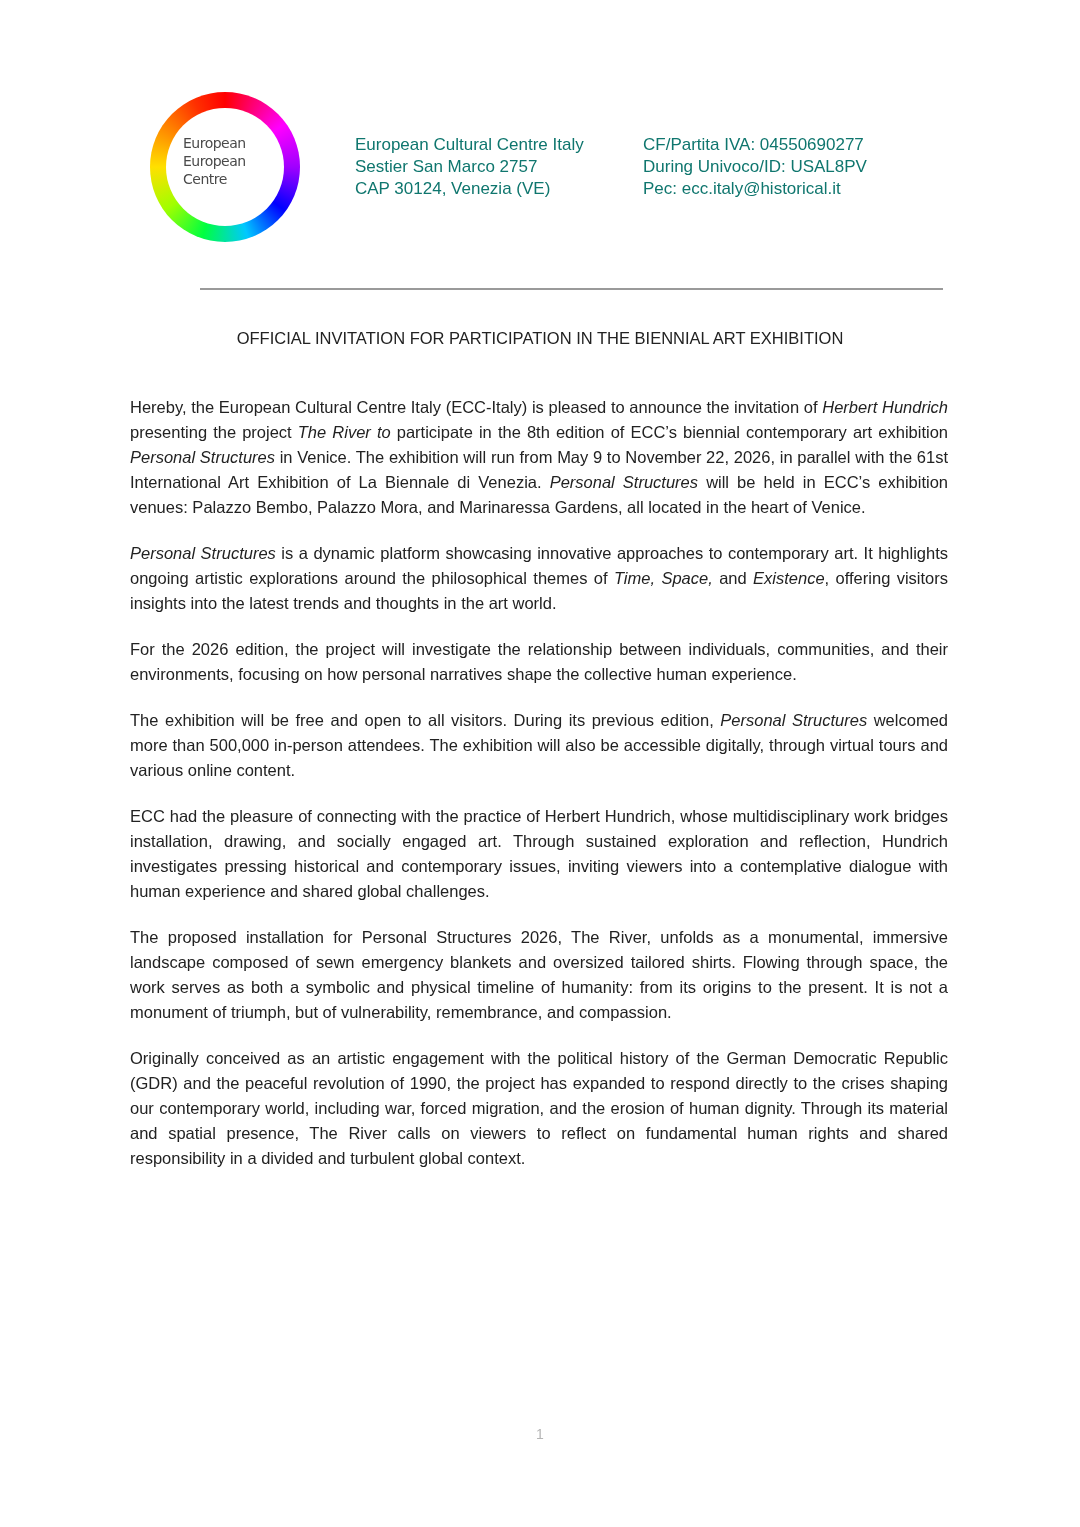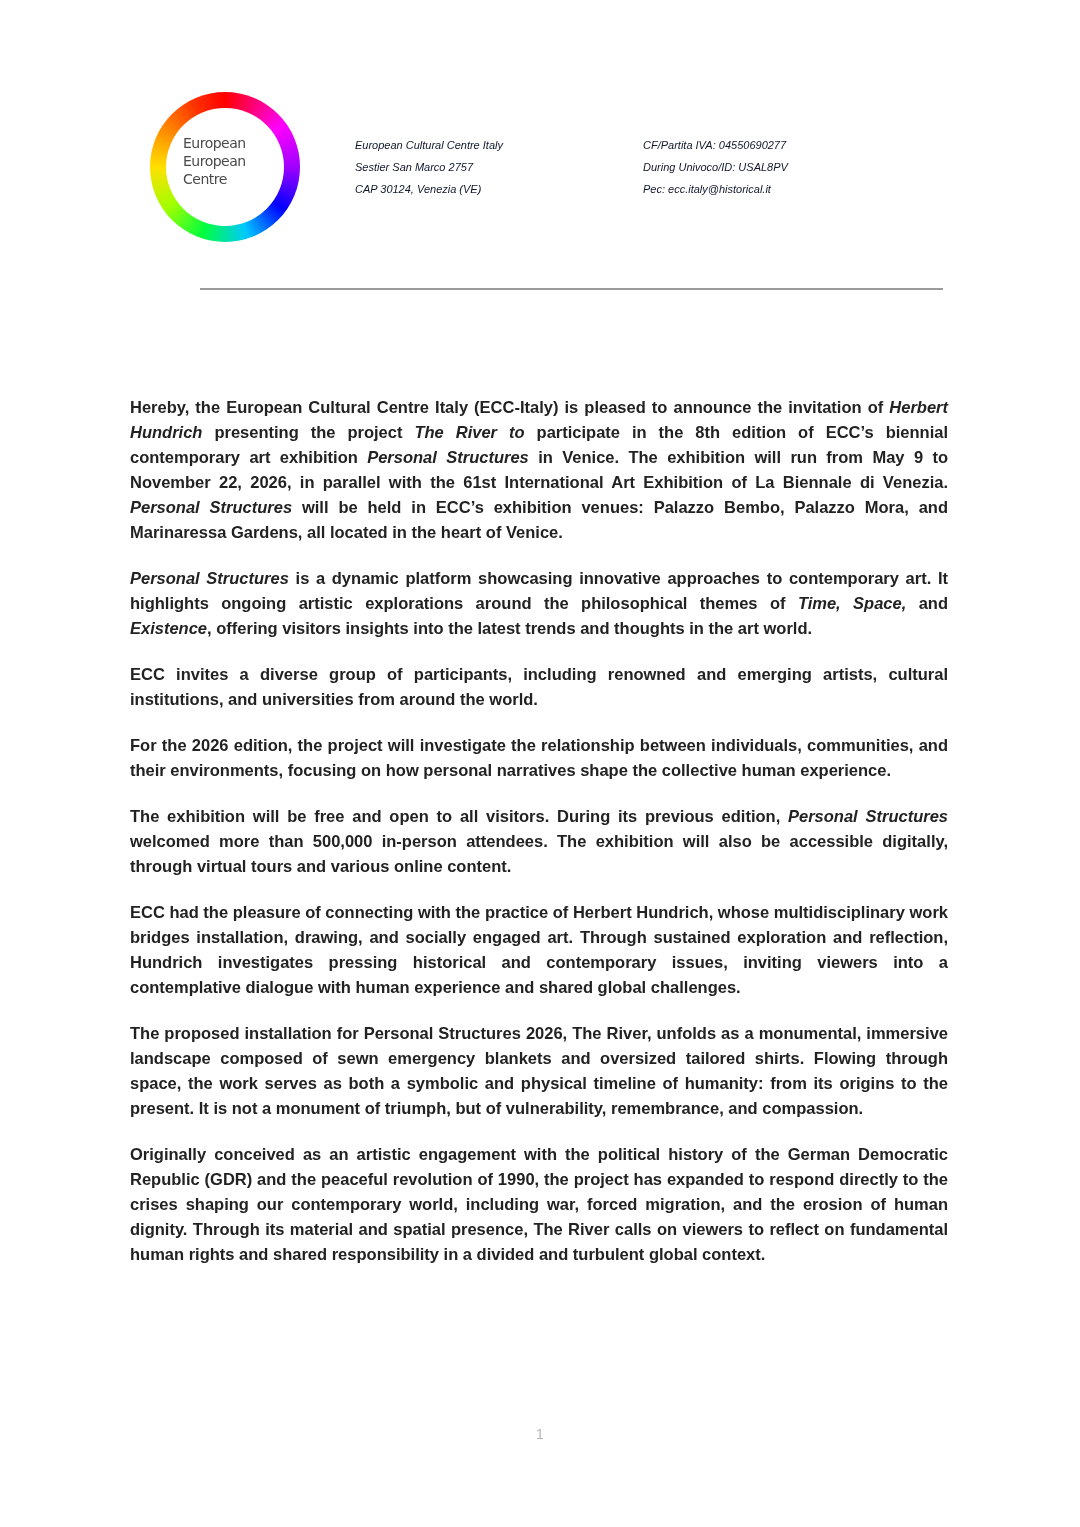--- a/index.html
+++ b/index.html
@@ -11,29 +11,29 @@
   .logo-ring {
     position: absolute; inset: 0; border-radius: 50%;
     background: conic-gradient(from 0deg, #ff0000, #ff00ff 15%, #a000ff 25%, #0000ff 35%, #00c8ff 45%, #00ff40 55%, #a0ff00 65%, #ffe000 75%, #ff8000 85%, #ff3000 93%, #ff0000);
   }
   .logo-hole { position: absolute; left: 16px; top: 16px; right: 16px; bottom: 16px; border-radius: 50%; background: #fff; }
   .logo-text {
     position: absolute; left: 33px; top: 42px; font-size: 14px; line-height: 18px;
     color: #4a4a4a; font-family: "DejaVu Sans", sans-serif; letter-spacing: -0.5px;
   }
   .logo-text span { display: block; }
-  .addr { position: absolute; top: 134px; font-size: 11px; line-height: 22px; color: #0f172a; font-style: italic; }
+  .addr { position: absolute; top: 134px; font-size: 17px; line-height: 22px; color: #0f766e; }
   .addr span { display: block; white-space: nowrap; }
   .addr-left { left: 355px; }
   .addr-right { left: 643px; }
   .rule { position: absolute; left: 200px; width: 743px; top: 288px; height: 2px; background: #9a9a9a; }
   .title { position: absolute; left: 0; right: 0; top: 325px; text-align: center; font-size: 16.5px; line-height: 26px; color: #222; }
   .title span { display: block; }
   .body { position: absolute; left: 130px; width: 818px; top: 395px; font-size: 16.5px; line-height: 25px; color: #222; }
-  .body p { margin: 0 0 21px 0; text-align: justify; font-weight: bold; }
+  .body p { margin: 0 0 21px 0; text-align: justify; }
   .page-num { position: absolute; left: 0; right: 0; top: 1426px; text-align: center; font-size: 14px; color: #b5b5b5; }
 </style>
 </head>
 <body>
 
 <div class="logo">
   <div class="logo-ring"></div>
   <div class="logo-hole"></div>
   <div class="logo-text">
     <span>European</span>
@@ -50,26 +50,26 @@
 
 <div class="addr addr-right">
   <span>CF/Partita IVA: 04550690277</span>
   <span>During Univoco/ID: USAL8PV</span>
   <span>Pec: ecc.italy@historical.it</span>
 </div>
 
 <div class="rule"></div>
 
 <div class="title">
+  <span>OFFICIAL INVITATION FOR PARTICIPATION IN THE BIENNIAL ART EXHIBITION</span>
 </div>
 
 <div class="body" id="body">
     <p><span>Hereby, the European Cultural Centre Italy (ECC-Italy) is pleased to announce the invitation of </span><em>Herbert Hundrich</em><span> presenting the project </span><em>The River to</em><span> participate in the 8th edition of ECC’s biennial contemporary art exhibition </span><em>Personal Structures</em><span> in Venice. The exhibition will run from May 9 to November 22, 2026, in parallel with the 61st International Art Exhibition of La Biennale di Venezia. </span><em>Personal Structures</em><span> will be held in ECC’s exhibition venues: Palazzo Bembo, Palazzo Mora, and Marinaressa Gardens, all located in the heart of Venice.</span></p>
     <p><em>Personal Structures</em><span> is a dynamic platform showcasing innovative approaches to contemporary art. It highlights ongoing artistic explorations around the philosophical themes of </span><em>Time, Space,</em><span> and </span><em>Existence</em><span>, offering visitors insights into the latest trends and thoughts in the art world.</span></p>
-    <p><span>ECC invites a diverse group of participants, including renowned and emerging artists, cultural institutions, and universities from around the world.</span></p>
     <p><span>For the 2026 edition, the project will investigate the relationship between individuals, communities, and their environments, focusing on how personal narratives shape the collective human experience.</span></p>
     <p><span>The exhibition will be free and open to all visitors. During its previous edition, </span><em>Personal Structures</em><span> welcomed more than 500,000 in-person attendees. The exhibition will also be accessible digitally, through virtual tours and various online content.</span></p>
     <p><span>ECC had the pleasure of connecting with the practice of Herbert Hundrich, whose multidisciplinary work bridges installation, drawing, and socially engaged art. Through sustained exploration and reflection, Hundrich investigates pressing historical and contemporary issues, inviting viewers into a contemplative dialogue with human experience and shared global challenges.</span></p>
     <p><span>The proposed installation for Personal Structures 2026, The River, unfolds as a monumental, immersive landscape composed of sewn emergency blankets and oversized tailored shirts. Flowing through space, the work serves as both a symbolic and physical timeline of humanity: from its origins to the present. It is not a monument of triumph, but of vulnerability, remembrance, and compassion.</span></p>
     <p><span>Originally conceived as an artistic engagement with the political history of the German Democratic Republic (GDR) and the peaceful revolution of 1990, the project has expanded to respond directly to the crises shaping our contemporary world, including war, forced migration, and the erosion of human dignity. Through its material and spatial presence, The River calls on viewers to reflect on fundamental human rights and shared responsibility in a divided and turbulent global context.</span></p>
   </div>
 
 <div class="page-num">1</div>
 
 </body></html>

